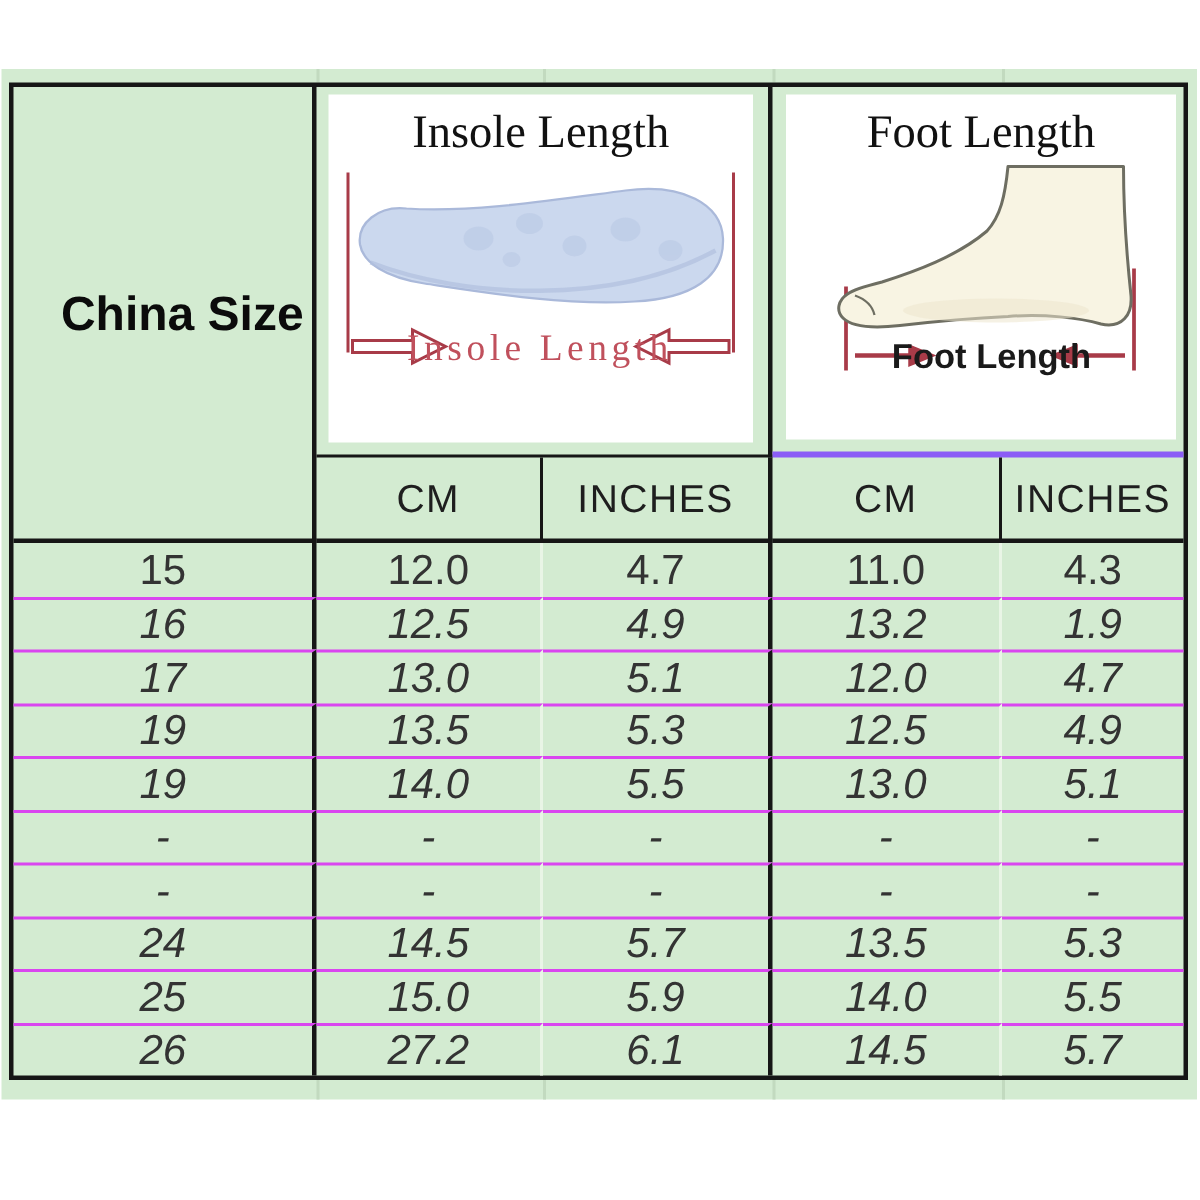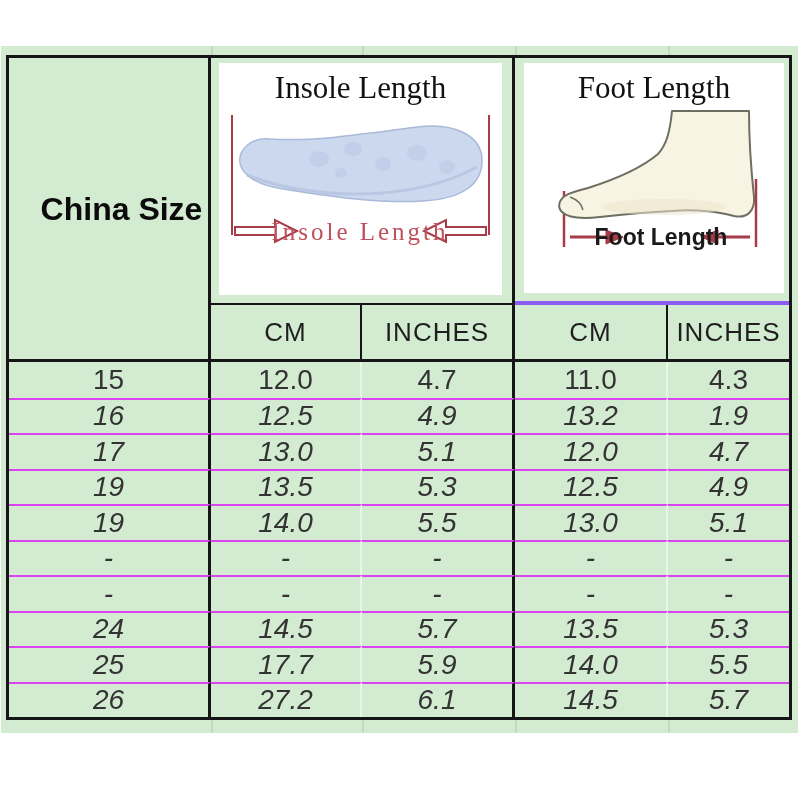--- a/index.html
+++ b/index.html
@@ -191,21 +191,21 @@
     </div>
     <div class="trow">
       <div class="dcell dc1">24</div>
       <div class="dcell dc2">14.5</div>
       <div class="dcell dc3">5.7</div>
       <div class="dcell dc4">13.5</div>
       <div class="dcell dc5">5.3</div>
     </div>
     <div class="trow">
       <div class="dcell dc1">25</div>
-      <div class="dcell dc2">17.7</div>
+      <div class="dcell dc2">15.0</div>
       <div class="dcell dc3">5.9</div>
       <div class="dcell dc4">14.0</div>
       <div class="dcell dc5">5.5</div>
     </div>
     <div class="trow">
       <div class="dcell dc1">26</div>
       <div class="dcell dc2">27.2</div>
       <div class="dcell dc3">6.1</div>
       <div class="dcell dc4">14.5</div>
       <div class="dcell dc5">5.7</div>

